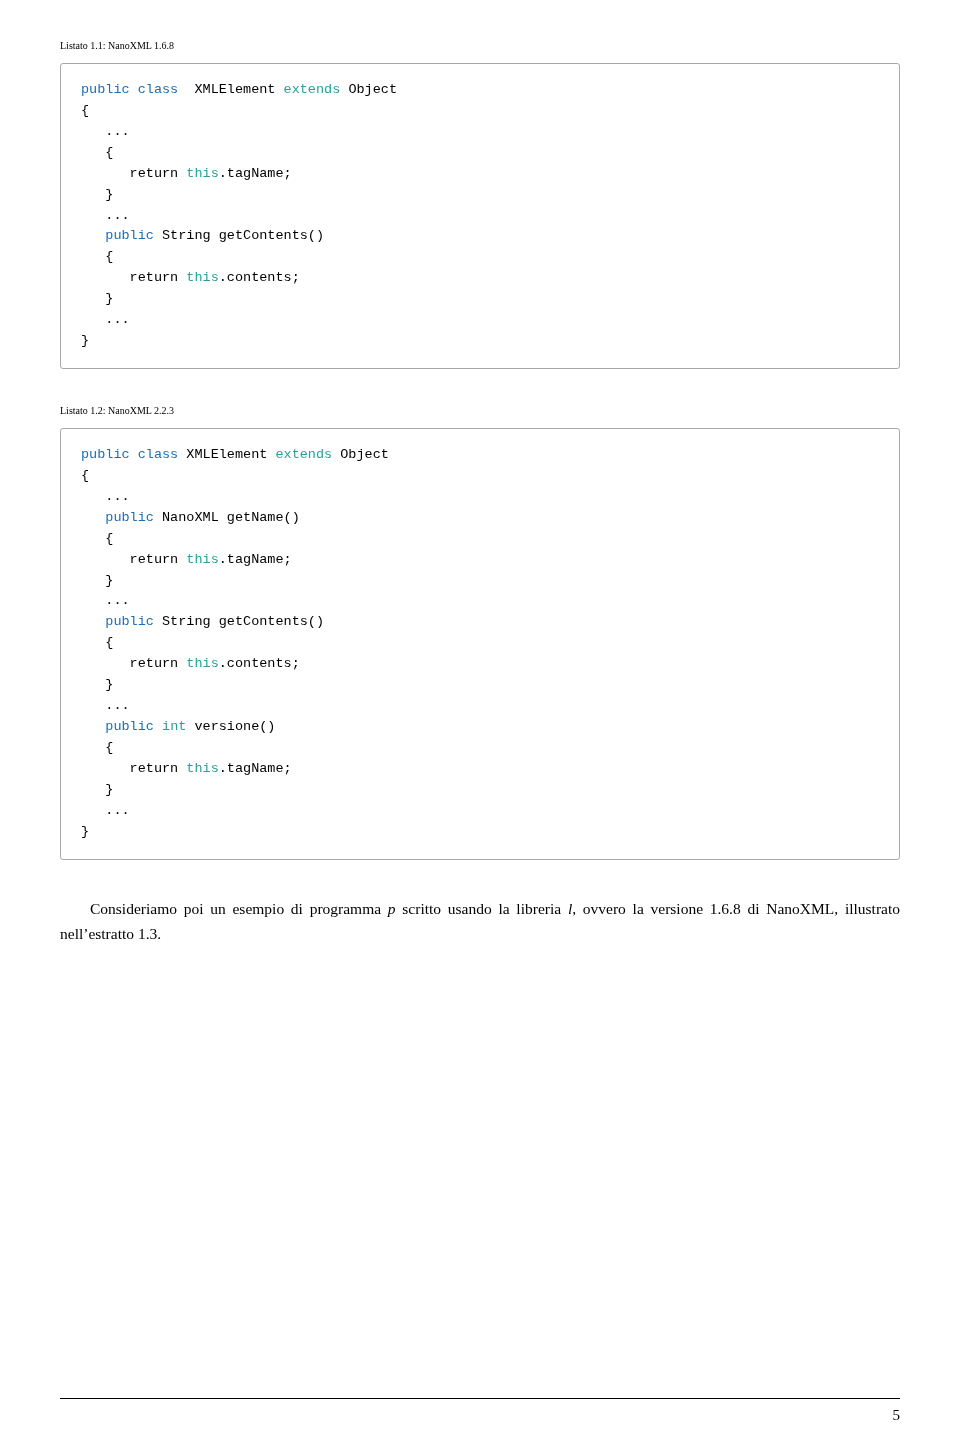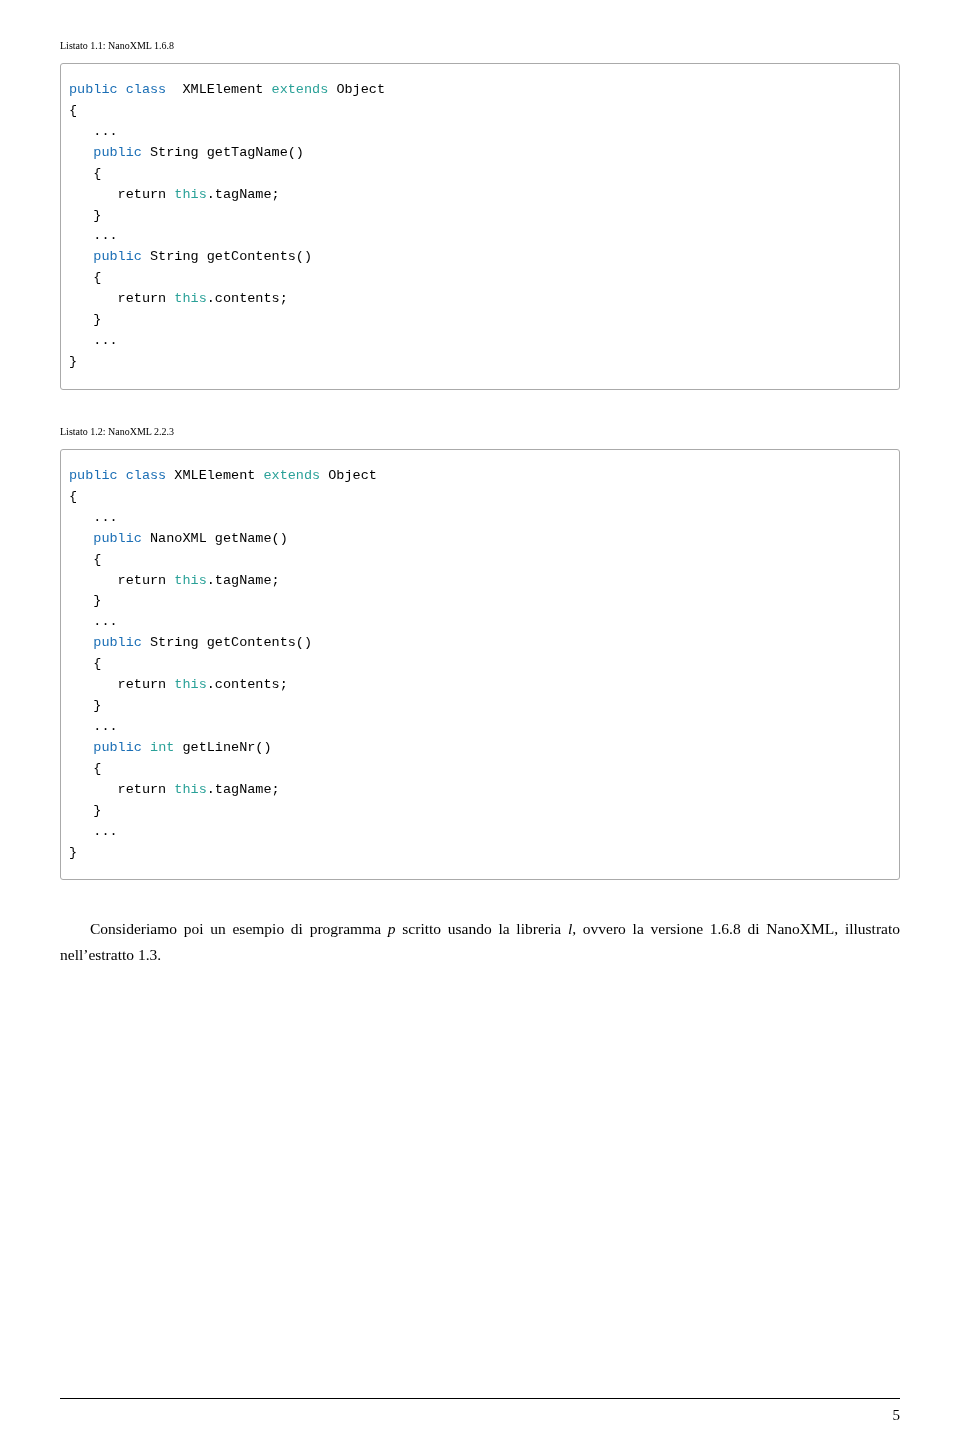--- a/index.html
+++ b/index.html
@@ -29,21 +29,21 @@
       font-family: 'Times New Roman', Times, serif;
       font-size: 10px;
       margin-bottom: 12px;
       color: #000;
     }
 
     .code-block {
       border: 1px solid #aaaaaa;
       border-radius: 3px;
       background: #ffffff;
-      padding: 16px 8px;
+      padding: 16px 20px;
       margin-bottom: 36px;
       font-family: 'Courier New', Courier, monospace;
       font-size: 13.5px;
       line-height: 1.55;
       overflow: visible;
     }
 
     .code-line {
       display: block;
       white-space: pre;
@@ -94,21 +94,20 @@
 
 <div class="page-content">
 
   <div class="listing-caption">Listato 1.1: NanoXML 1.6.8</div>
 
   <div class="code-block">
     <span class="code-line"><span class="kw-blue">public</span> <span class="kw-blue">class</span> <span class="normal"> XMLElement </span><span class="kw-teal">extends</span><span class="normal"> Object</span></span>
     <span class="code-line"><span class="normal">{</span></span>
     <span class="code-line"></span>
     <span class="code-line"><span class="normal">   ...</span></span>
-    <span class="code-line">   <span class="kw-blue">public</span><span class="normal"> String getTagName()</span></span>
     <span class="code-line"><span class="normal">   {</span></span>
     <span class="code-line"><span class="normal">      return </span><span class="kw-teal">this</span><span class="normal">.tagName;</span></span>
     <span class="code-line"><span class="normal">   }</span></span>
     <span class="code-line"><span class="normal">   ...</span></span>
     <span class="code-line"></span>
     <span class="code-line">   <span class="kw-blue">public</span><span class="normal"> String getContents()</span></span>
     <span class="code-line"><span class="normal">   {</span></span>
     <span class="code-line"><span class="normal">      return </span><span class="kw-teal">this</span><span class="normal">.contents;</span></span>
     <span class="code-line"><span class="normal">   }</span></span>
     <span class="code-line"><span class="normal">   ...</span></span>
@@ -128,21 +127,21 @@
     <span class="code-line"><span class="normal">   }</span></span>
     <span class="code-line"><span class="normal">   ...</span></span>
     <span class="code-line"></span>
     <span class="code-line">   <span class="kw-blue">public</span><span class="normal"> String getContents()</span></span>
     <span class="code-line"><span class="normal">   {</span></span>
     <span class="code-line"><span class="normal">      return </span><span class="kw-teal">this</span><span class="normal">.contents;</span></span>
     <span class="code-line"><span class="normal">   }</span></span>
     <span class="code-line"></span>
     <span class="code-line"><span class="normal">   ...</span></span>
     <span class="code-line"></span>
-    <span class="code-line">   <span class="kw-blue">public</span> <span class="kw-teal">int</span><span class="normal"> getLineNr()</span></span>
+    <span class="code-line">   <span class="kw-blue">public</span> <span class="kw-teal">int</span><span class="normal"> versione()</span></span>
     <span class="code-line"><span class="normal">   {</span></span>
     <span class="code-line"><span class="normal">      return </span><span class="kw-teal">this</span><span class="normal">.tagName;</span></span>
     <span class="code-line"><span class="normal">   }</span></span>
     <span class="code-line"><span class="normal">   ...</span></span>
     <span class="code-line"><span class="normal">}</span></span>
   </div>
 
   <p class="paragraph-text">
     Consideriamo poi un esempio di programma <em>p</em> scritto usando la libreria <em>l</em>, ovvero
     la versione 1.6.8 di NanoXML, illustrato nell’estratto 1.3.

